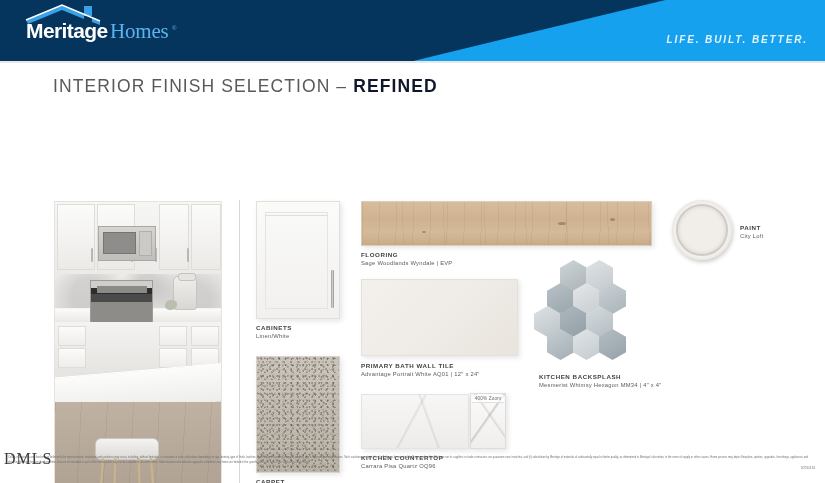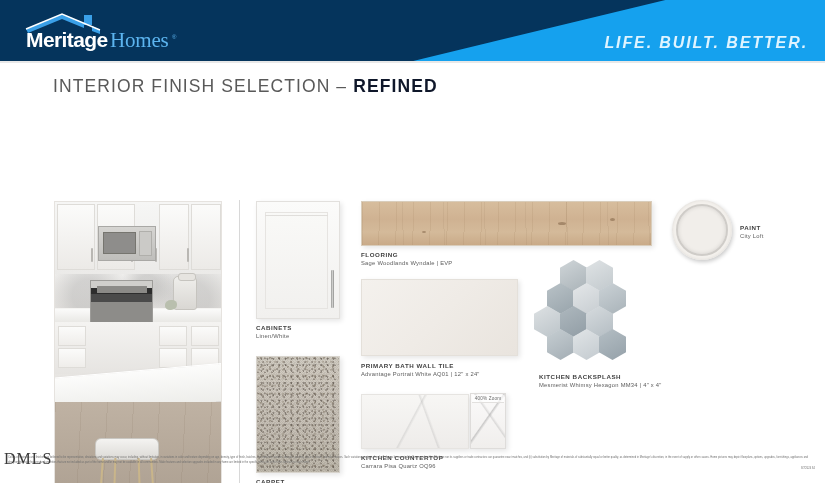--- a/index.html
+++ b/index.html
@@ -23,28 +23,28 @@
     position:absolute;
     right:0; top:0;
     width:420px; height:63px;
     background:#15a1ee;
     clip-path:polygon(100% 0, 100% 100%, 0 100%, 62% 0);
   }
   .tagline {
     position:absolute;
     right:17px; top:34px;
     color:#dff4ff;
-    font-size:16px;
+    font-size:10px;
     font-style:italic;
     font-weight:bold;
     letter-spacing:1.9px;
     white-space:nowrap;
   }
   
-  .logo { position:absolute; left:22px; top:13px; width:210px; height:40px; }
+  .logo { position:absolute; left:22px; top:4px; width:210px; height:40px; }
   .logo svg { display:block; }
   .header-rule {
     position:absolute; left:0; bottom:0; width:100%; height:2px;
     background:#e8e8e8;
   }
 
   
   .page-title {
     position:absolute; left:53px; top:76px;
     font-size:17.5px; color:#595959;

